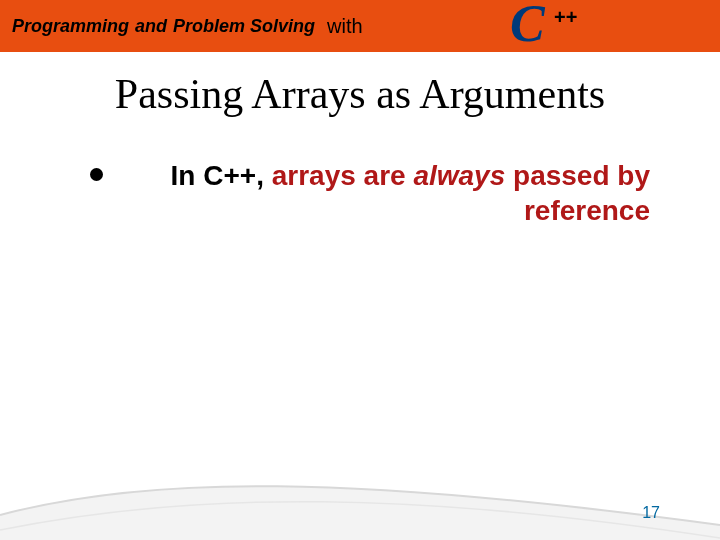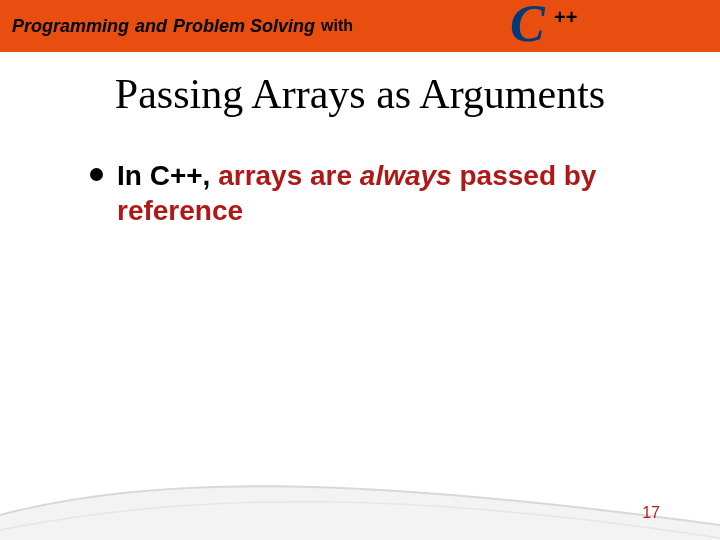--- a/index.html
+++ b/index.html
@@ -23,21 +23,21 @@
   .header-text {
     color: #000;
     font-weight: bold;
     font-style: italic;
     font-size: 18px;
     display: flex;
     align-items: center;
     gap: 6px;
   }
   .header-and { font-weight: bold; }
-  .header-with { font-style: normal; font-weight: bold; font-size: 16px; margin-left: 0; }
+  .header-with { font-style: normal; font-weight: normal; font-size: 20px; margin-left: 6px; }
   .logo {
     position: absolute;
     right: 130px;
     top: 2px;
     width: 80px;
     height: 48px;
   }
   .logo-c {
     font-family: "Times New Roman", serif;
     font-size: 52px;
@@ -66,20 +66,21 @@
     margin-top: 18px;
     padding: 0 36px;
   }
   .content {
     padding: 40px 70px 0 90px;
   }
   .bullet-item {
     display: flex;
     align-items: flex-start;
     margin-bottom: 38px;
+    text-align: right;
   }
   .bullet-dot {
     width: 13px;
     height: 13px;
     background: #000;
     border-radius: 50%;
     flex-shrink: 0;
     margin-top: 10px;
     margin-right: 14px;
   }
@@ -89,21 +90,21 @@
     color: #000;
     line-height: 1.25;
   }
   .red { color: #b01818; }
   .italic { font-style: italic; }
   .page-number {
     position: absolute;
     bottom: 18px;
     right: 60px;
     font-size: 16px;
-    color: #b91c1c;
+    color: #0369a1;
   }
   .swoosh {
     position: absolute;
     bottom: 0;
     left: 0;
     width: 720px;
     height: 120px;
     pointer-events: none;
   }
 </style>

